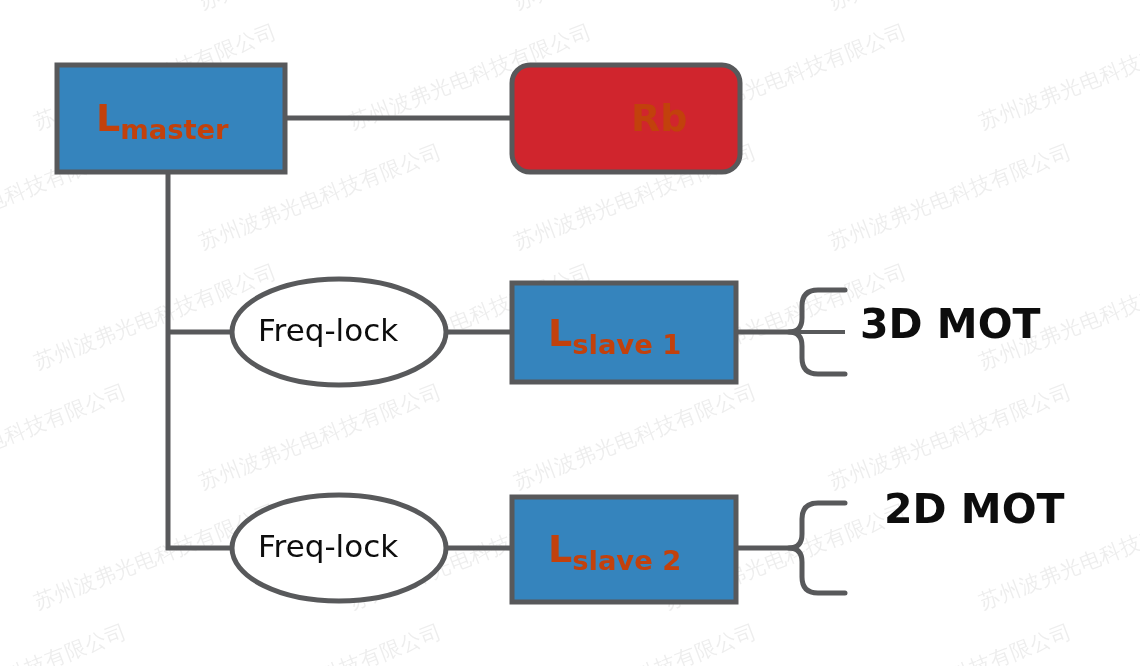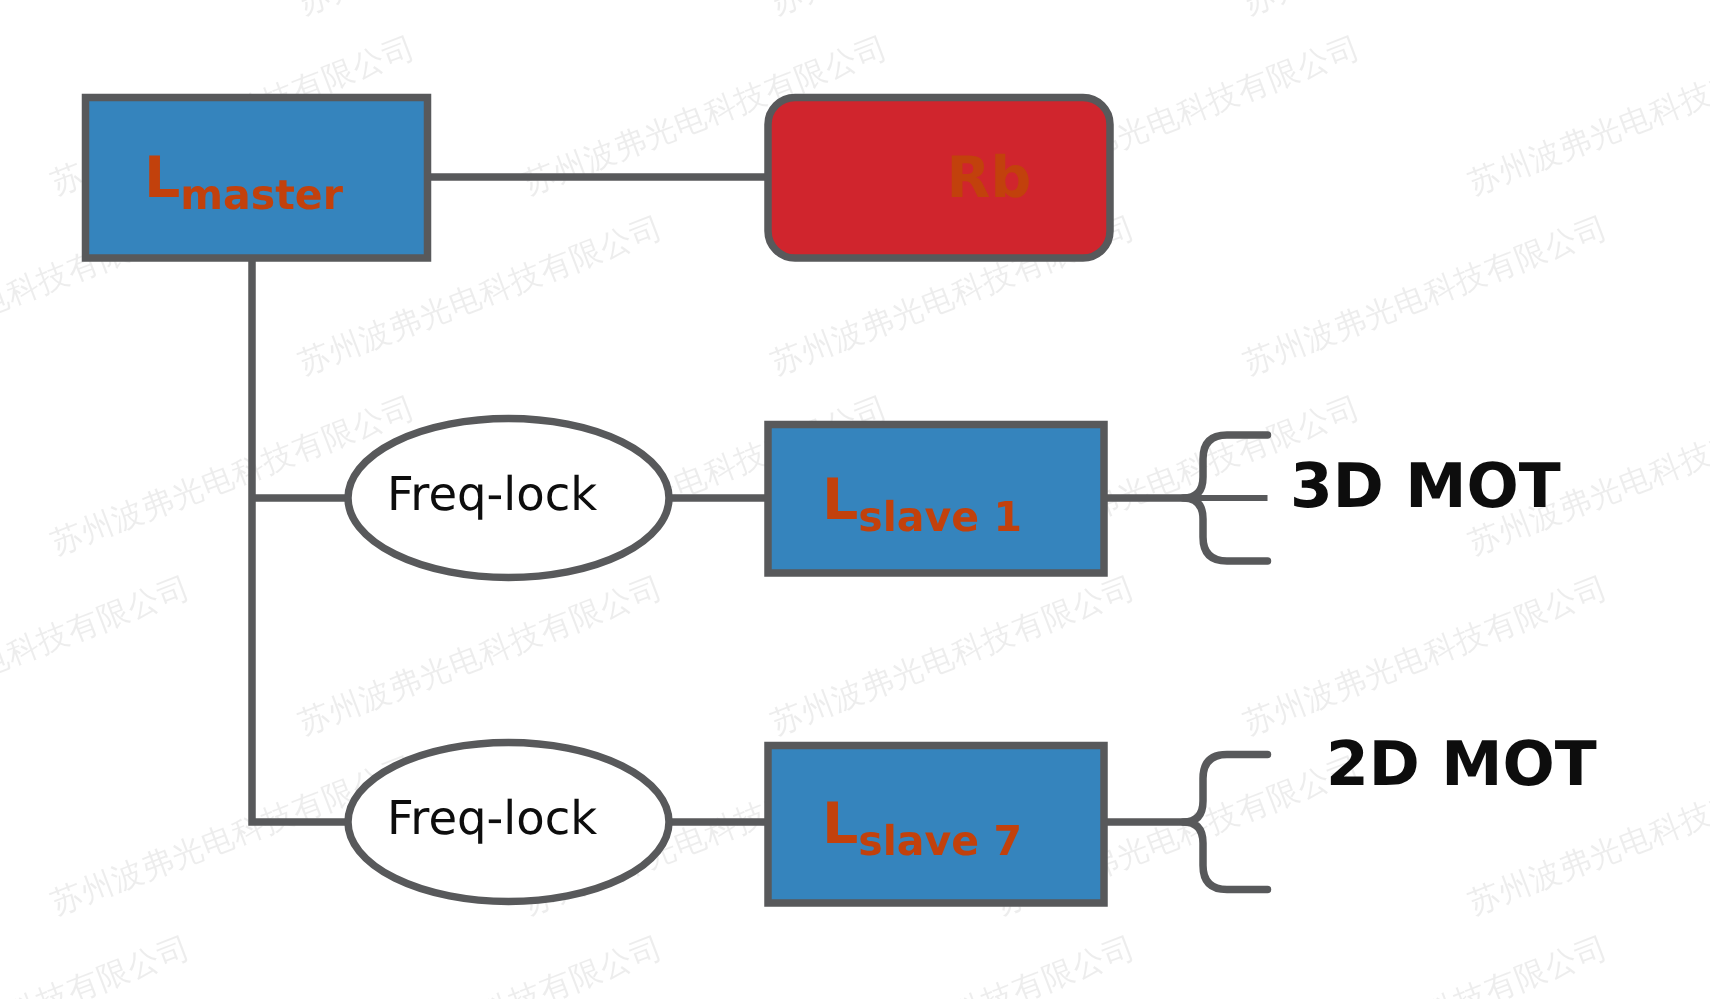--- a/index.html
+++ b/index.html
@@ -171,20 +171,20 @@
     <div class="node-label lbl-white lbl-big" style="left:96px; top:96px;"><span>L</span><span class="sub">master</span></div>
 
     <div class="node-label lbl-white lbl-big" style="left:599px; top:96px;margin-left:32px;">Rb</div>
 
     <div class="node-label lbl-black lbl-mid" style="left:258px; top:312px;">Freq-lock</div>
 
     <div class="node-label lbl-white lbl-big" style="left:548px; top:311px;text-align:center;"><span>L</span><span class="sub">slave 1</span></div>
 
     <div class="node-label lbl-black lbl-mid" style="left:258px; top:528px;">Freq-lock</div>
 
-    <div class="node-label lbl-white lbl-big" style="left:548px; top:527px;"><span>L</span><span class="sub">slave 7</span></div>
+    <div class="node-label lbl-white lbl-big" style="left:548px; top:527px;"><span>L</span><span class="sub">slave 2</span></div>
 
     <div class="node-label lbl-black lbl-out" style="left:860px; top:300px;">3D MOT</div>
 
     <div class="node-label lbl-black lbl-out" style="left:860px; top:485px;margin-left:24px;">2D MOT</div>
 
   </div>
 </div>
 
 </body></html>

